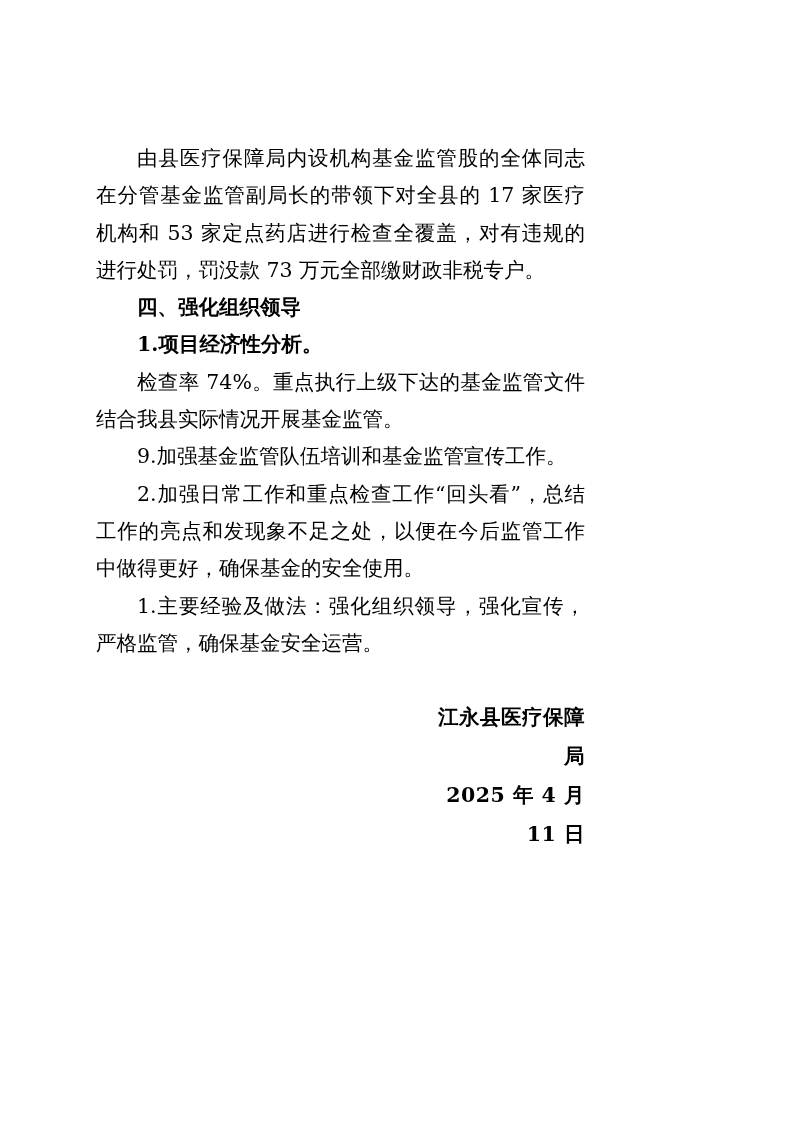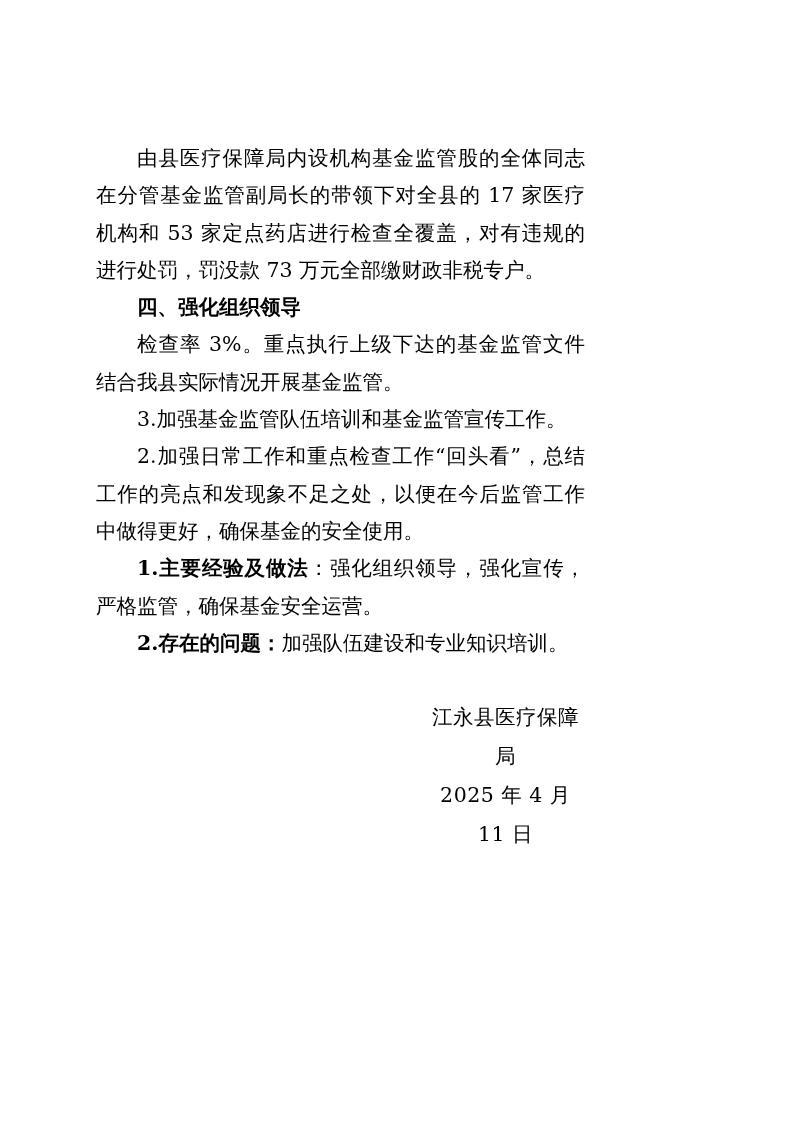--- a/index.html
+++ b/index.html
@@ -31,52 +31,53 @@
     margin: 0 0 0 0;
     text-indent: 2em;
   }
   .heading {
     margin: 0;
     text-indent: 2em;
     font-weight: bold;
   }
   .sign-block {
     margin-top: 36px;
-    text-align: center;
+    text-align: right;
     padding-left: 330px;
     line-height: 1.9;
+    font-weight: bold;
   }
   .sign-line {
     margin: 0;
     letter-spacing: 0.5px;
   }
 </style>
 </head>
 <body>
 
 <div class="page">
   <div class="doc-body">
 
     <p class="para">由县医疗保障局内设机构基金监管股的全体同志在分管基金监管副局长的带领下对全县的 17 家医疗机构和 53 家定点药店进行检查全覆盖，对有违规的进行处罚，罚没款 73 万元全部缴财政非税专户。</p>
 
     <p class="heading">四、强化组织领导</p>
 
+    <p class="heading">1.项目经济性分析。</p>
 
-    <p class="para">检查率 3%。重点执行上级下达的基金监管文件结合我县实际情况开展基金监管。</p>
+    <p class="para">检查率 74%。重点执行上级下达的基金监管文件结合我县实际情况开展基金监管。</p>
 
 
 
-    <p class="para">3.加强基金监管队伍培训和基金监管宣传工作。</p>
+    <p class="para">9.加强基金监管队伍培训和基金监管宣传工作。</p>
 
     <p class="para">2.加强日常工作和重点检查工作“回头看”，总结工作的亮点和发现象不足之处，以便在今后监管工作中做得更好，确保基金的安全使用。</p>
 
 
-    <p class="para"><span class="bold" style="font-weight:bold">1.主要经验及做法</span><span>：强化组织领导，强化宣传，严格监管，确保基金安全运营。</span></p>
+    <p class="para"><span class="bold" style="font-weight:normal">1.主要经验及做法</span><span>：强化组织领导，强化宣传，严格监管，确保基金安全运营。</span></p>
 
-    <p class="para"><span class="bold" style="font-weight:bold">2.存在的问题：</span><span>加强队伍建设和专业知识培训。</span></p>
 
     <div class="sign-block">
       <p class="sign-line">江永县医疗保障局</p>
       <p class="sign-line">2025 年 4 月 11 日</p>
     </div>
 
   </div>
 </div>
 
 </body></html>

